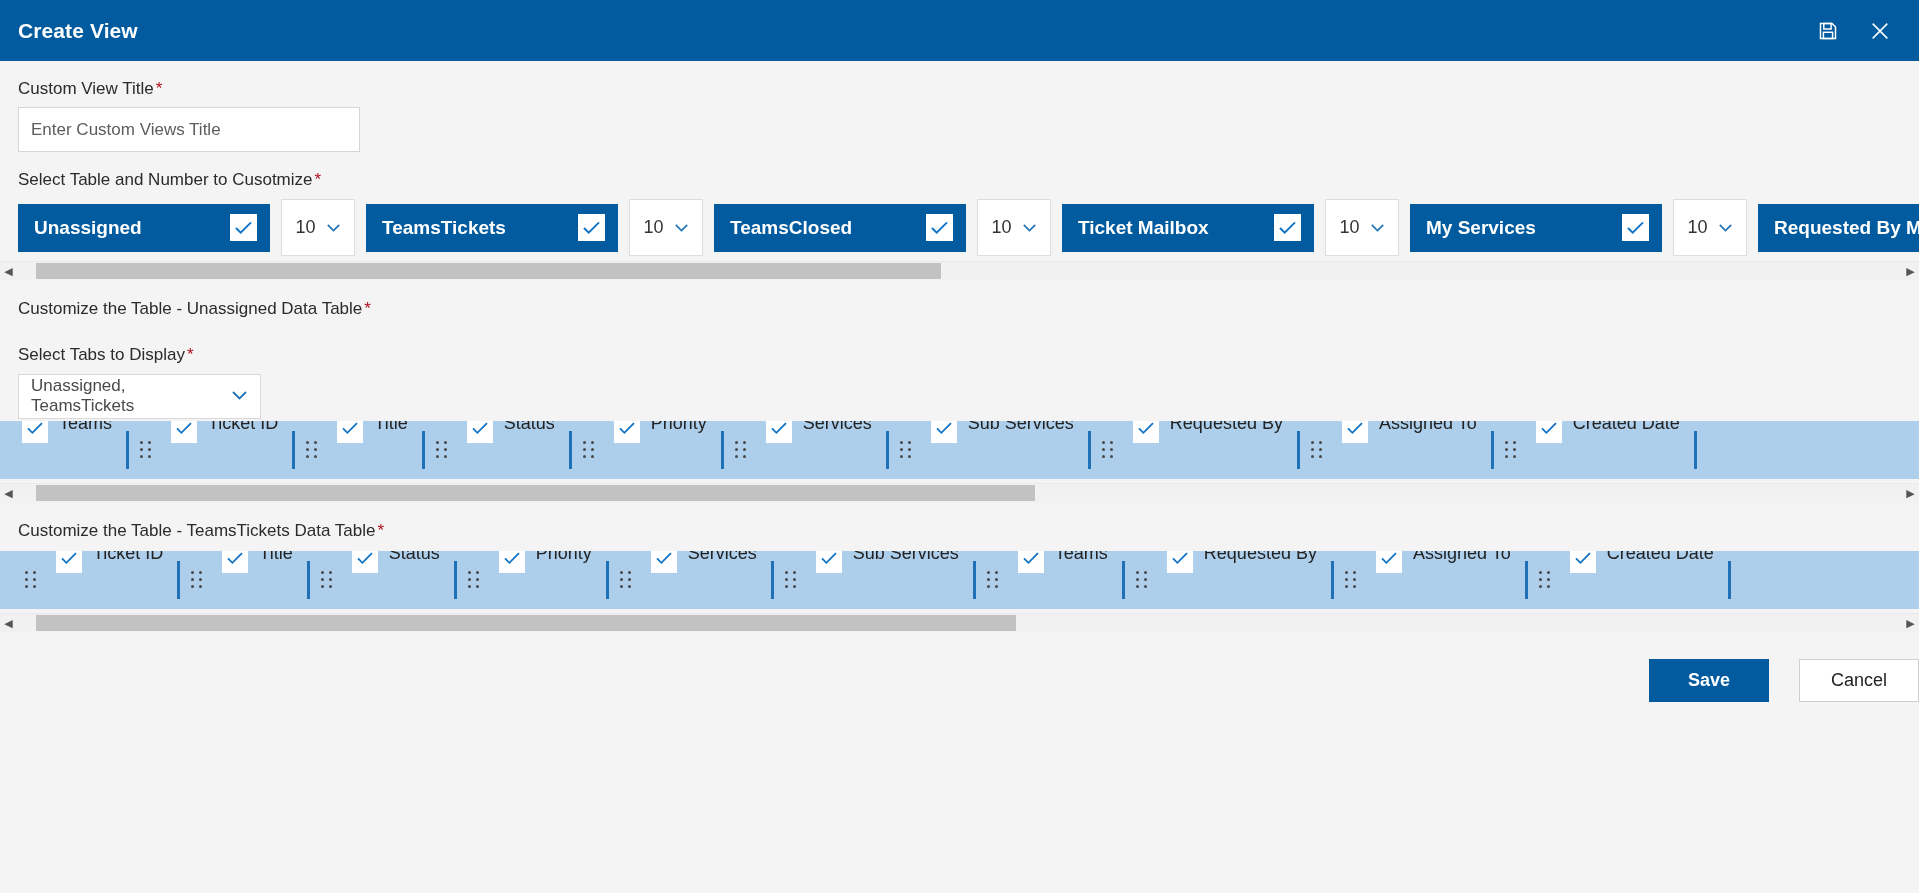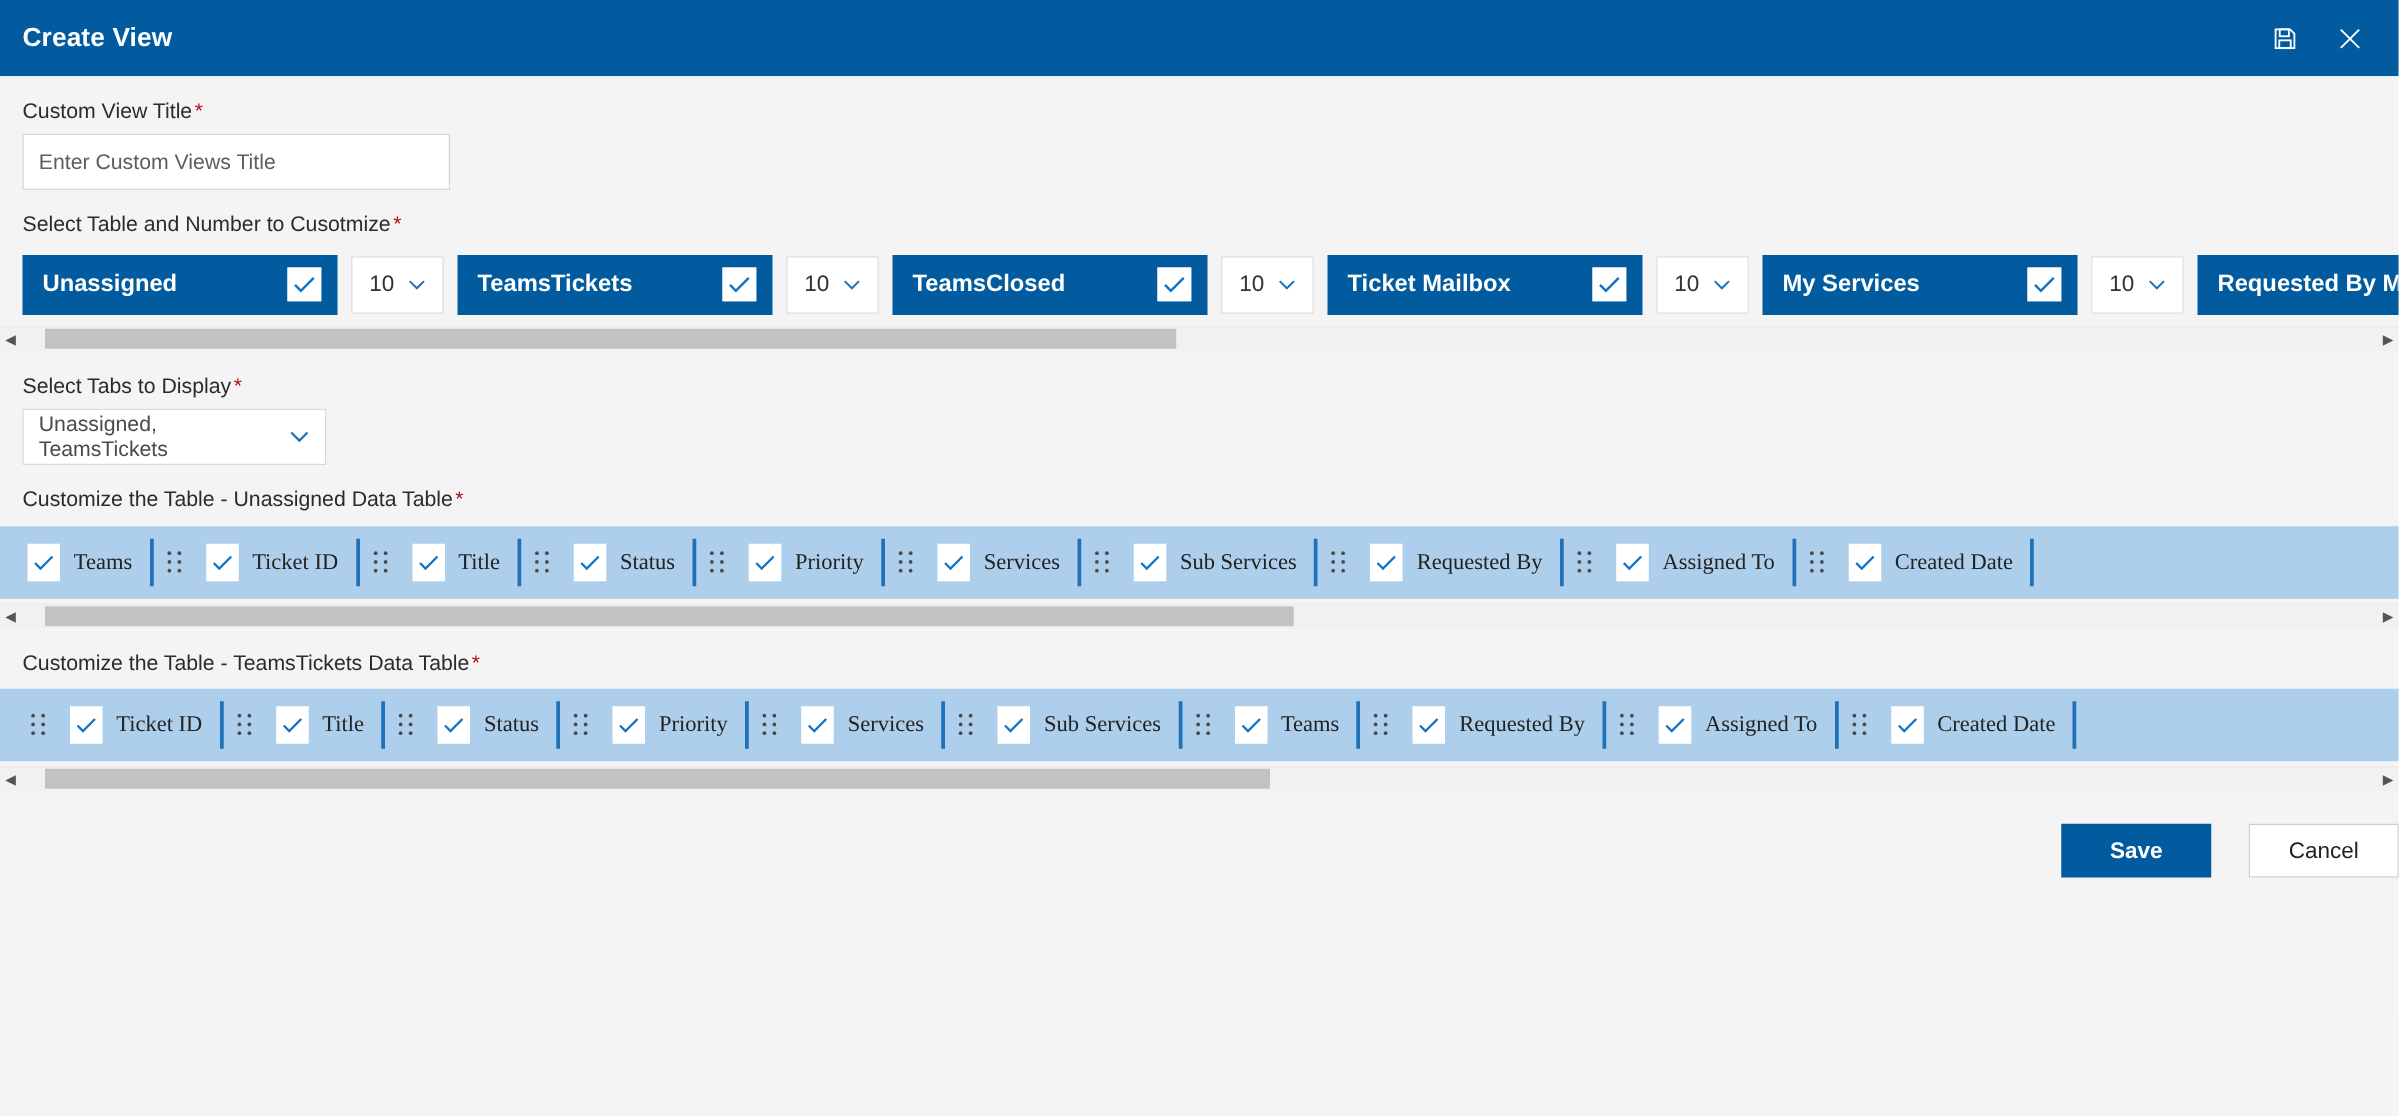--- a/index.html
+++ b/index.html
@@ -97,21 +97,21 @@
     flex: 0 0 auto;
   }
   .chip-check {
     width: 27px; height: 27px;
     background: #ffffff;
     border: 1px solid #ffffff;
     display: flex; align-items: center; justify-content: center;
     margin-left: 18px;
   }
   .num-select {
-    height: 46px;
+    height: 57px;
     width: 74px;
     background: #ffffff;
     border: 1px solid #dddddd;
     display: flex;
     align-items: center;
     justify-content: center;
     gap: 10px;
     font-size: 18px;
     color: #333333;
     cursor: pointer;
@@ -177,27 +177,26 @@
   }
   .cols-track {
     display: flex;
     align-items: center;
     height: 58px;
     white-space: nowrap;
     padding-left: 14px;
   }
   .col-item {
     display: flex;
-    align-items: center;
+    align-items: flex-start;
     gap: 11px;
     padding: 0 14px 0 8px;
     height: 74px;
     flex: 0 0 auto;
     cursor: pointer;
-    font-family: Liberation Serif, serif;
   }
   .col-check {
     width: 26px; height: 30px;
     background: #ffffff;
     display: flex; align-items: center; justify-content: center;
     flex: 0 0 auto;
   }
   .col-label {
     font-size: 18px;
     color: #222222;
@@ -380,37 +379,37 @@
   <div class="hscroll">
     <div class="arrow">◀</div>
     <div class="trough">
       <div class="thumb" id="sb-chips" style="left: 1%; width: 48%;"></div>
     </div>
     <div class="arrow">▶</div>
   </div>
 
   <div class="pad">
     <div class="field-label">
+      <span>Customize the Table - Unassigned Data Table</span><span class="req">*</span>
+    </div>
+  </div>
+
+  <div class="pad">
+    <div class="field-label">
       <span>Select Tabs to Display</span><span class="req">*</span>
     </div>
     <div class="sel-box">
       <span>Unassigned, TeamsTickets</span>
       <span>
         <svg width="17" height="11" viewBox="0 0 17 11" fill="none" stroke="#1f72b8" stroke-width="1.8">
           <polyline points="2,2 8.5,8.5 15,2"></polyline>
         </svg>
       </span>
     </div>
   </div>
-
-  <div class="pad">
-    <div class="field-label">
-      <span>Customize the Table - Unassigned Data Table</span><span class="req">*</span>
-    </div>
-  </div>
   <div class="cols-viewport">
     <div class="cols-track" id="cols-0">
         <div class="col-item">
           <span class="col-check">
             <svg class="tick" width="18" height="14" viewBox="0 0 20 16" fill="none" stroke="#1273c4" stroke-width="2.1">
               <polyline points="2,8.5 7,13.5 18,2.5"></polyline>
             </svg>
           </span>
           <span class="col-label">Teams</span>
         </div>

